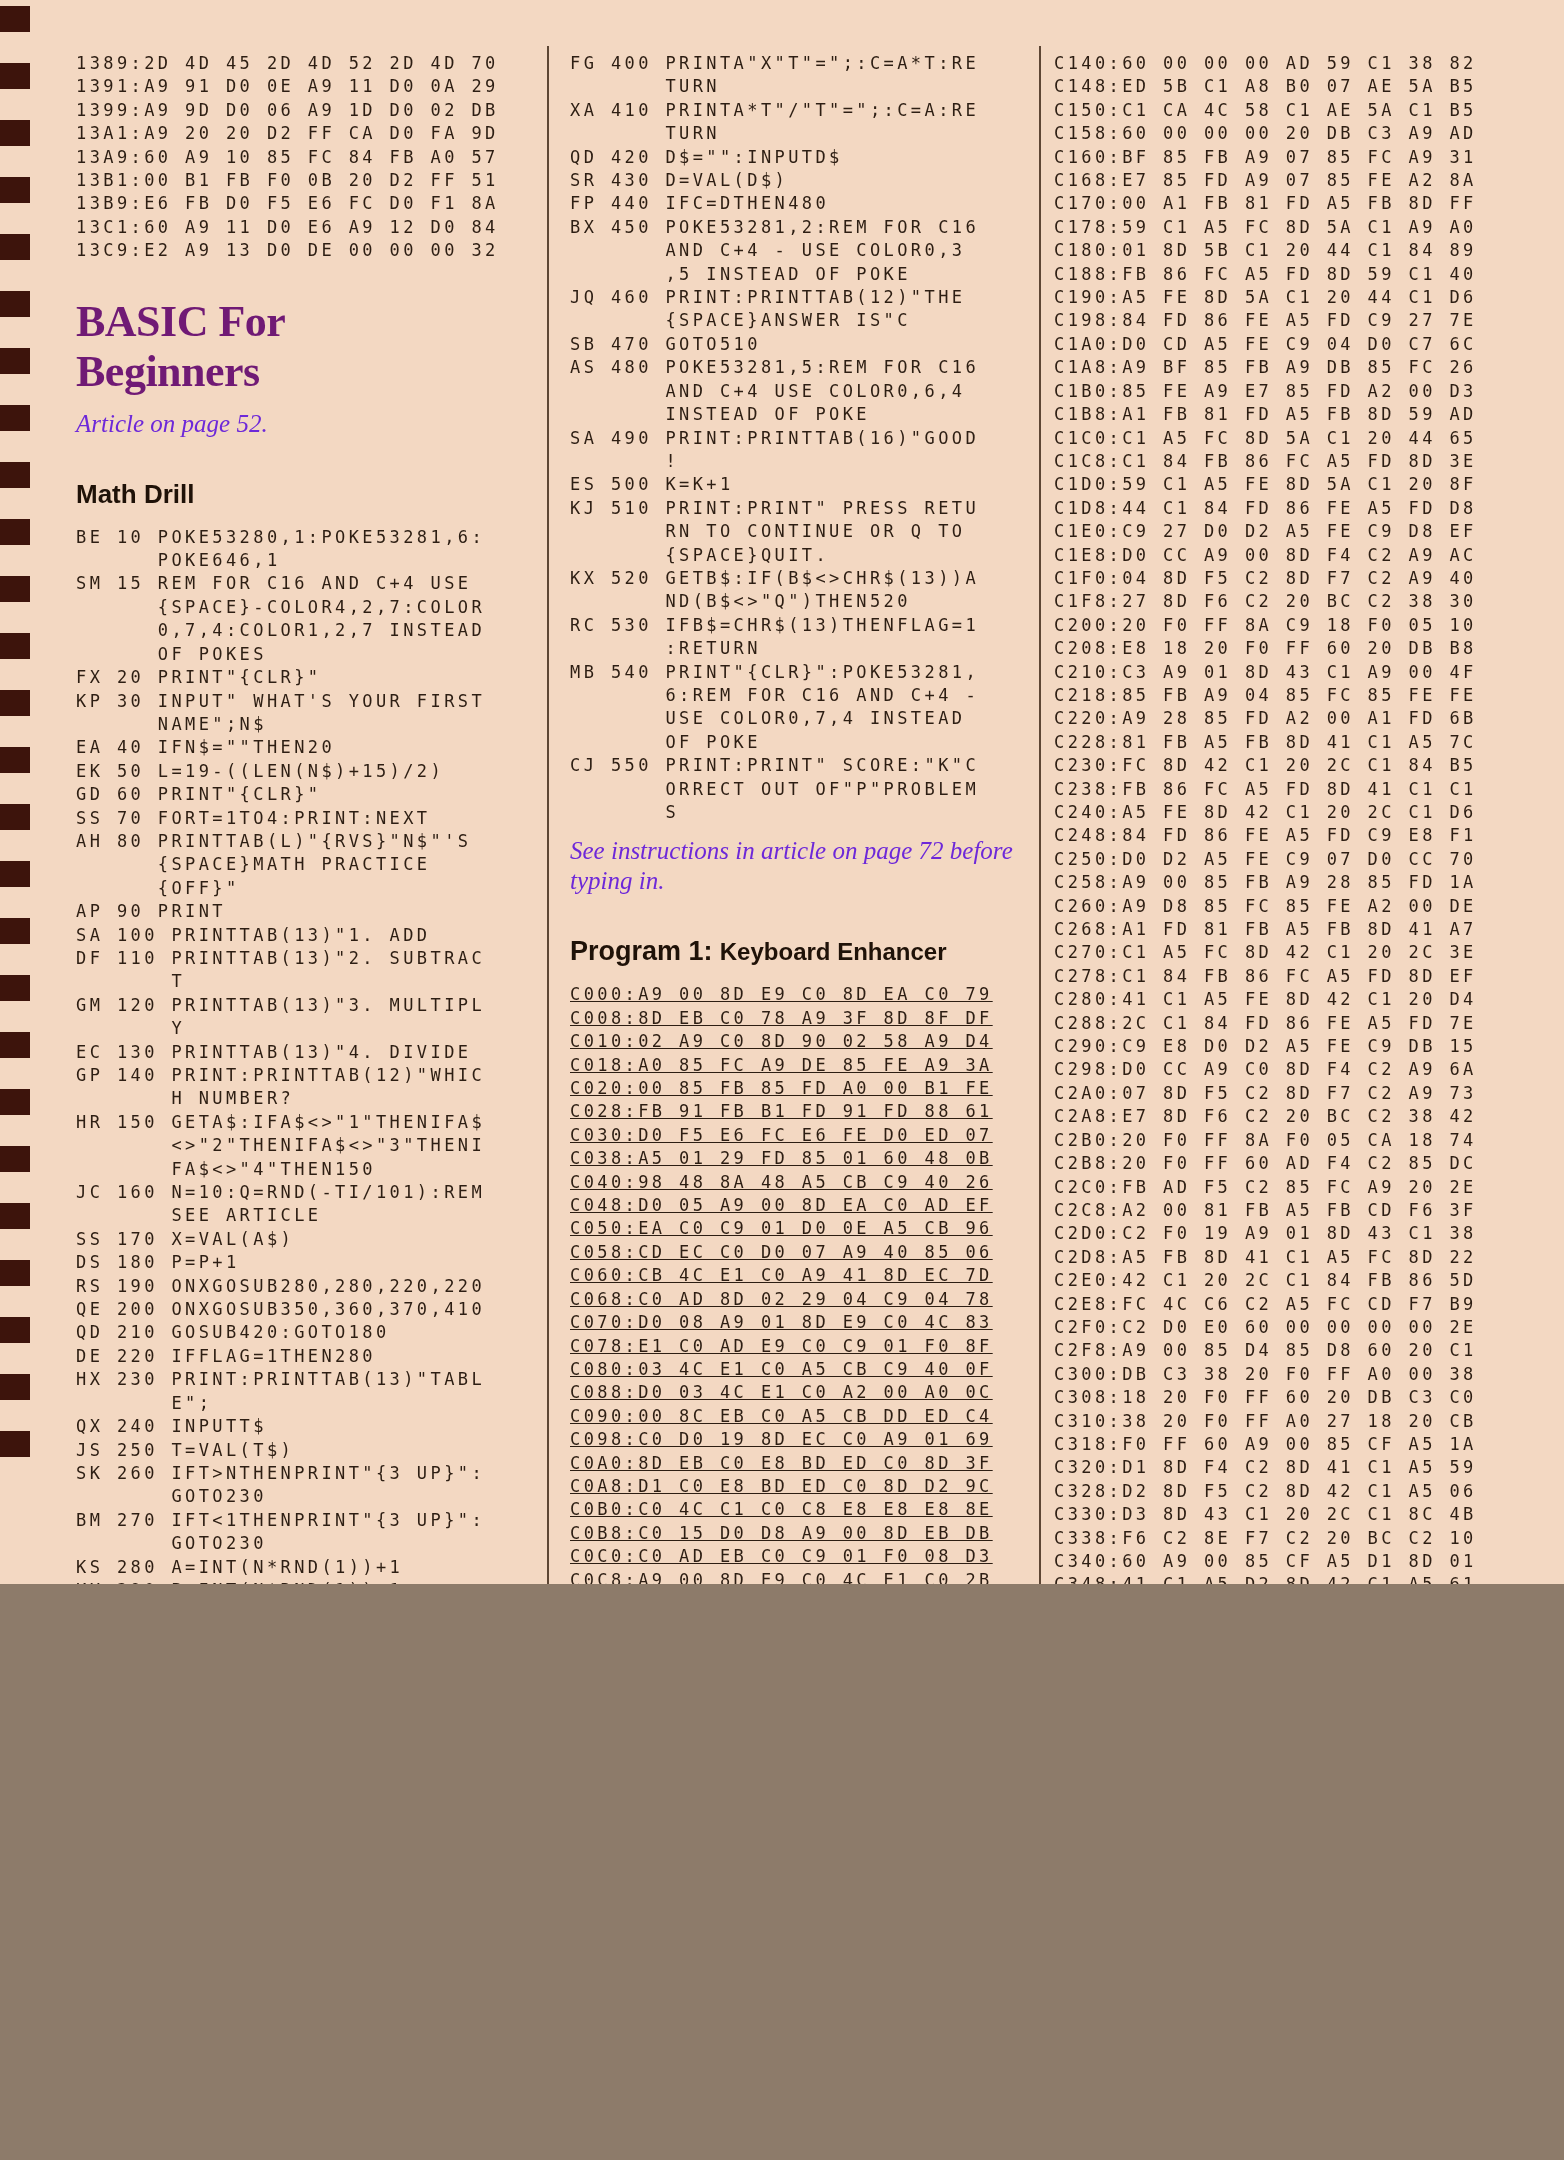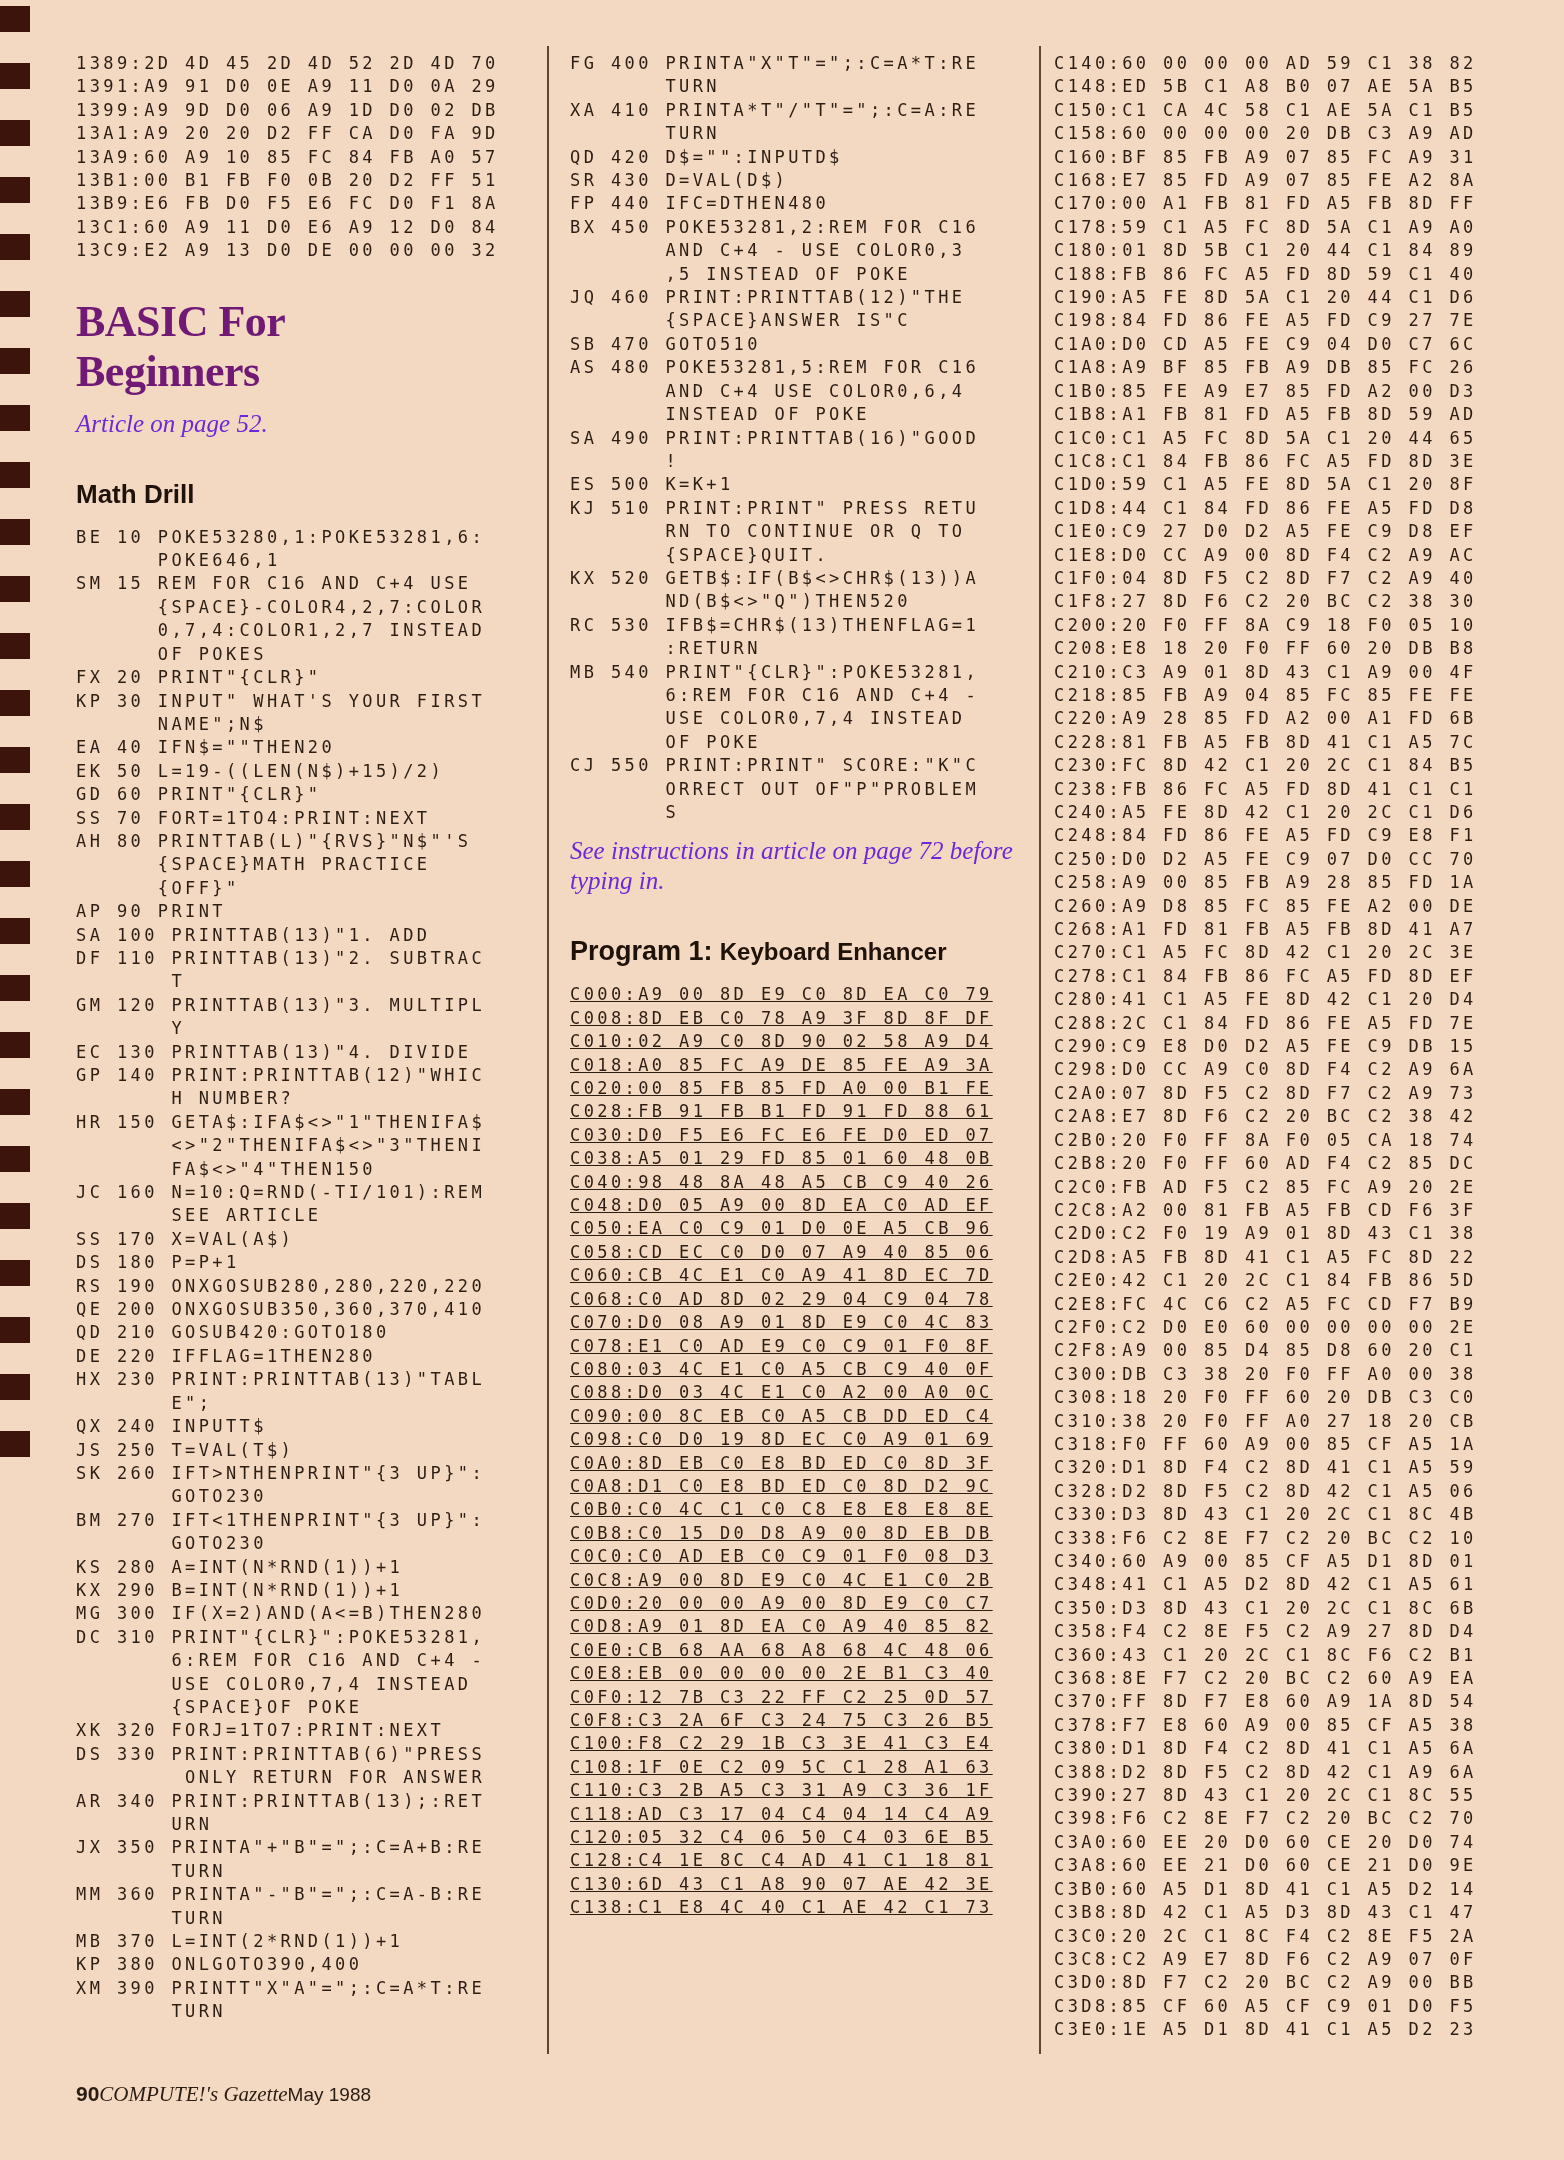--- a/index.html
+++ b/index.html
@@ -1,18 +1,18 @@
 <!DOCTYPE html>
 <html><head>
 <meta charset="utf-8">
 <style>
   * { margin:0; padding:0; box-sizing:border-box; }
   html, body { background:#8d7b6a; }
   .page {
-    position:relative; width:1564px; height:2160px;
+    position:relative; width:1564px; height:1584px;
     background:#f3d8c2; overflow:hidden;
     font-family:"Liberation Serif", serif; color:#2a1c12;
   }
   .edge-marks {
     position:absolute; left:0; top:6px; width:30px; height:1480px;
     background:repeating-linear-gradient(to bottom,
       #3d140c 0px, #3d140c 26px, transparent 26px, transparent 57px);
   }
   .col { position:absolute; top:52px; }
   .col-left  { left:76px;  width:462px; }

